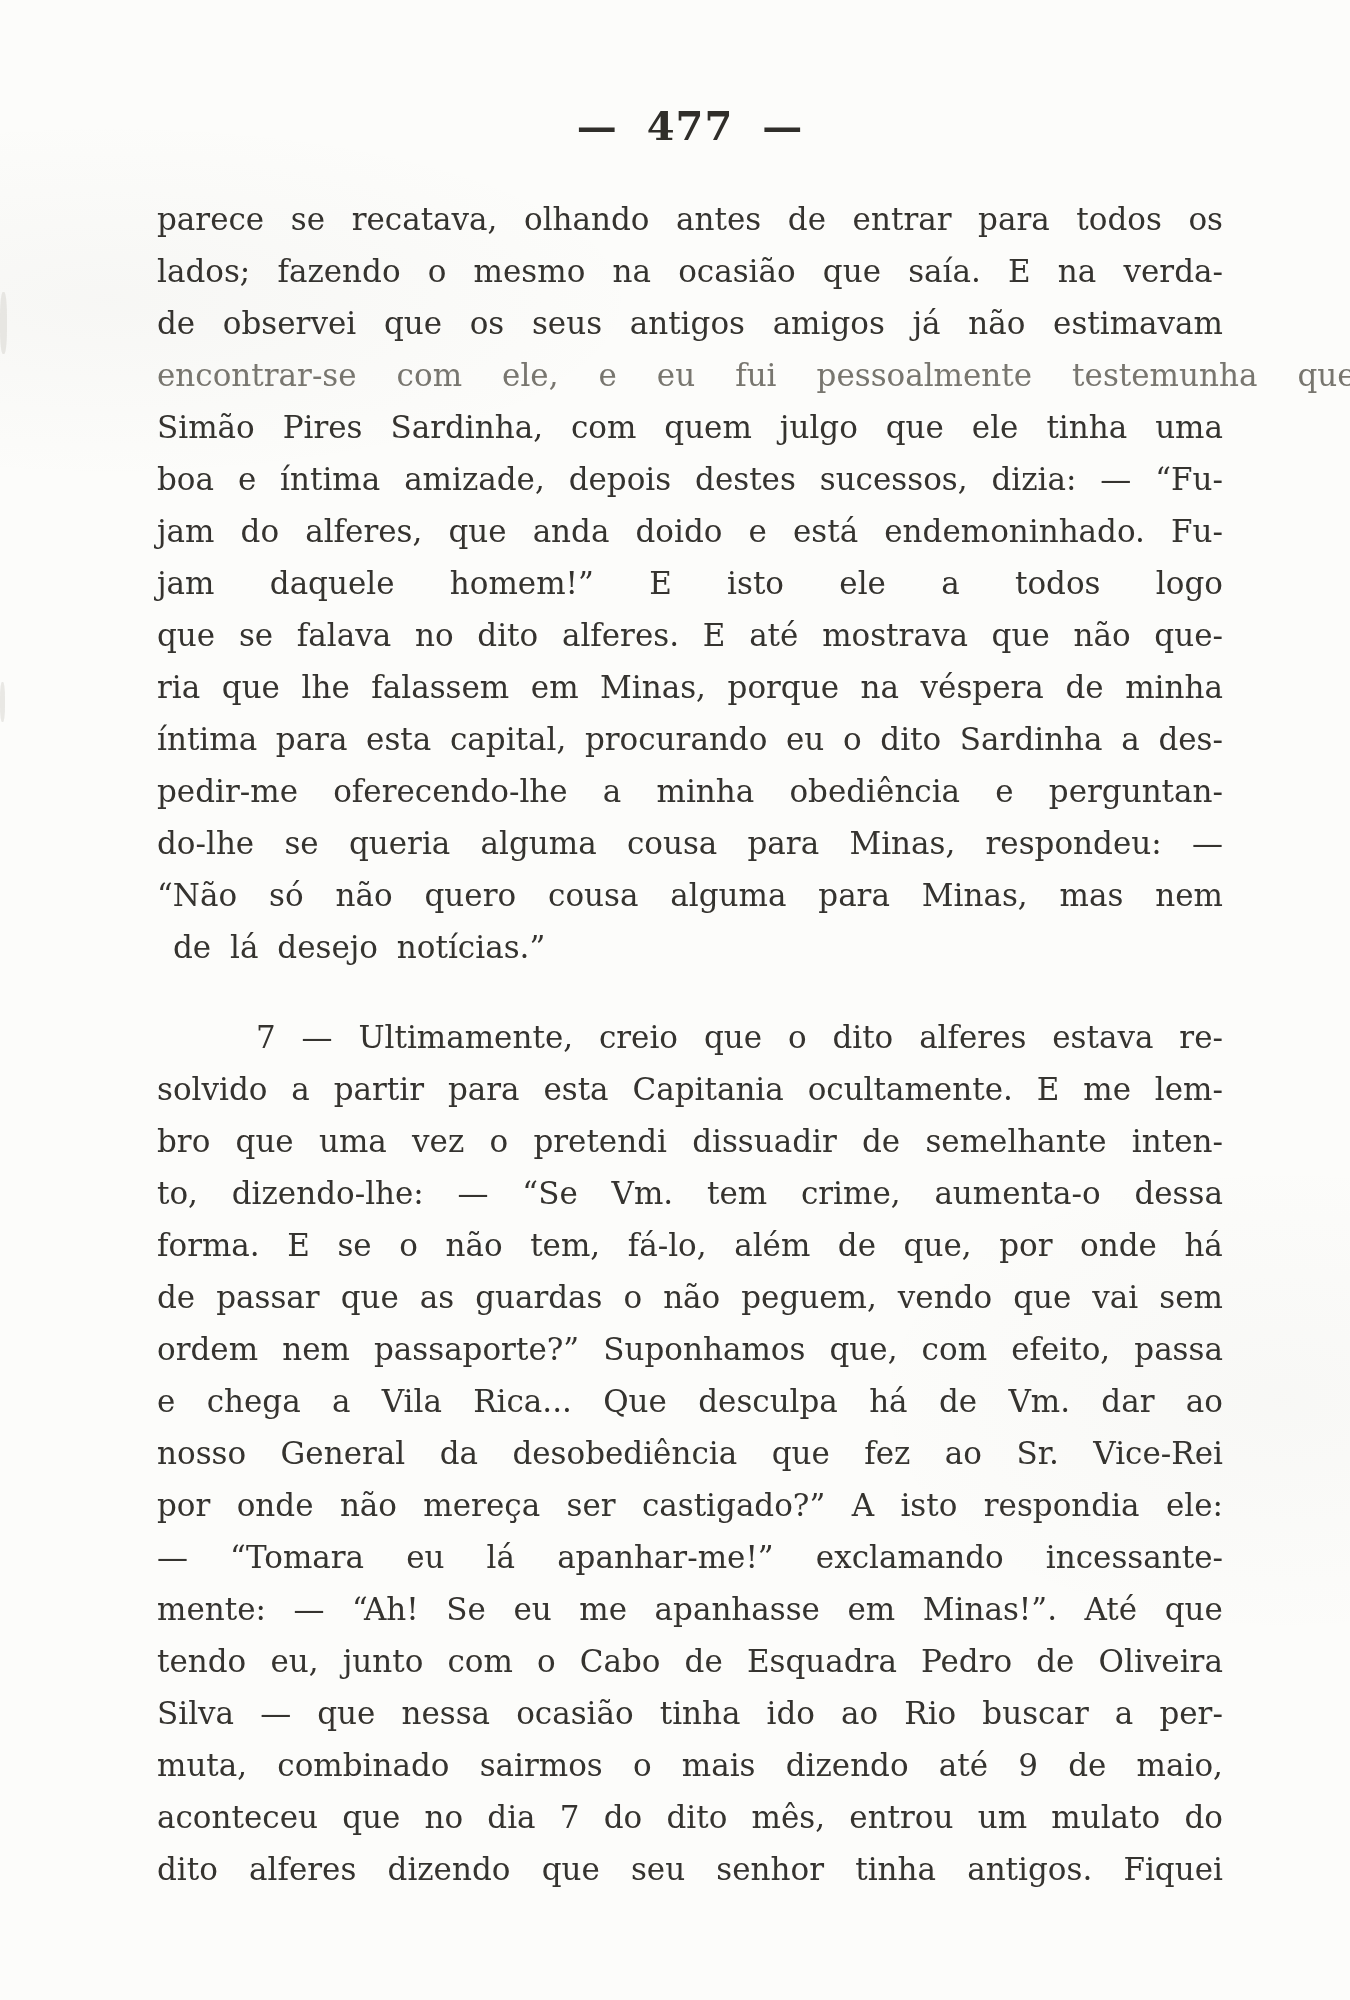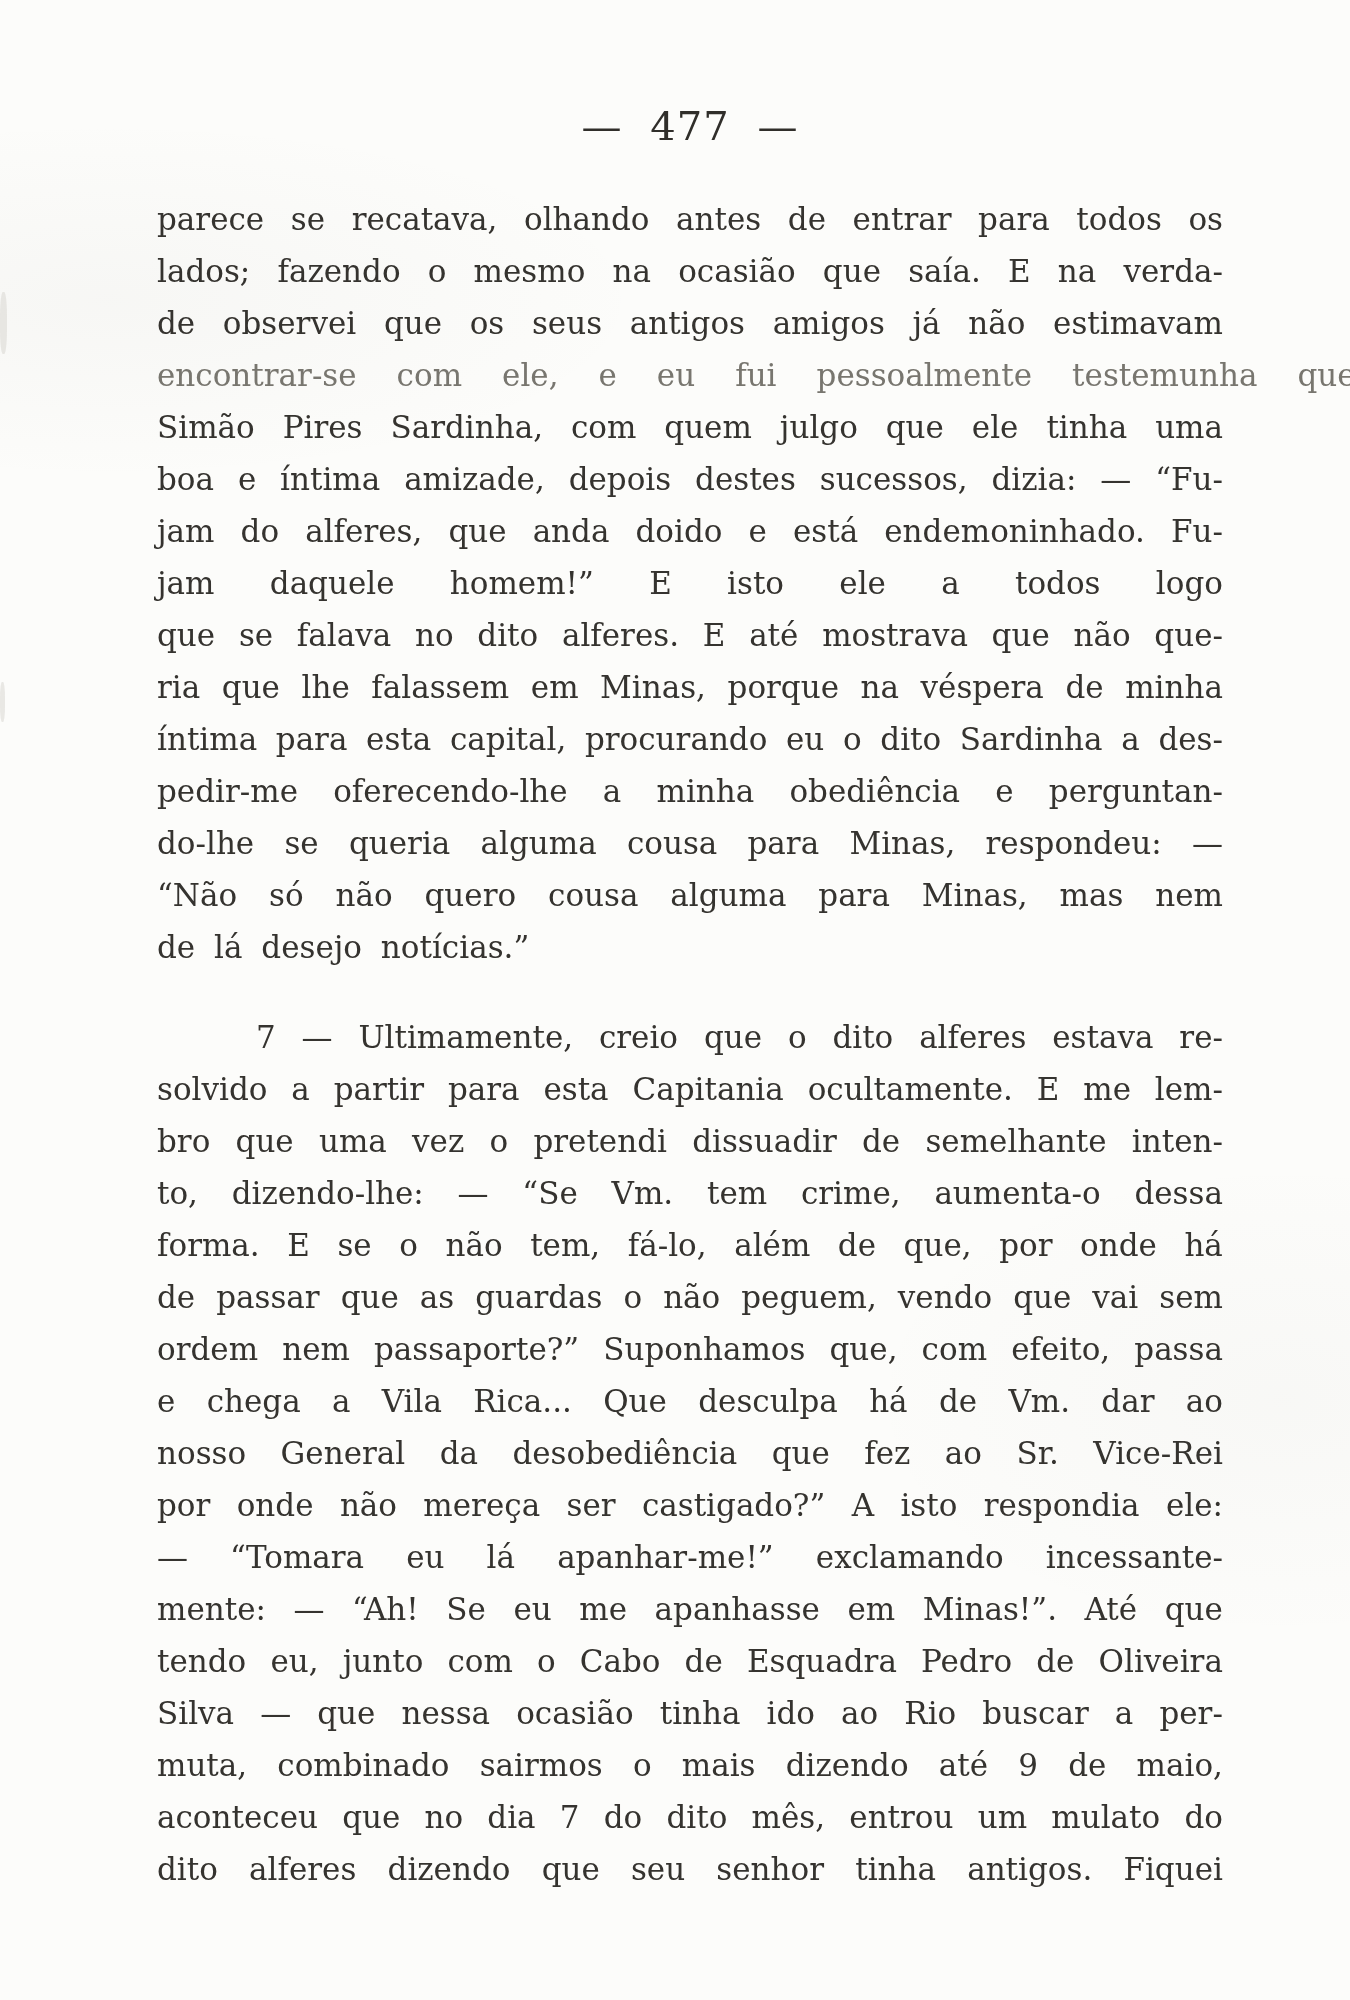--- a/index.html
+++ b/index.html
@@ -30,21 +30,21 @@
   .smudge.s2 { left: 0; top: 682px; width: 5px; height: 40px; }
   .page-number {
     position: absolute;
     top: 100px;
     left: 157px;
     width: 1066px;
     height: 52px;
     line-height: 52px;
     text-align: center;
     font-size: 40px;
-    font-weight: 400;
+    font-weight: 700;
     word-spacing: 14px;
     letter-spacing: 1px;
     color: #302e2a;
   }
   .page-text {
     position: absolute;
     top: 193px;
     left: 157px;
     width: 1066px;
     font-size: 31px;
@@ -54,20 +54,21 @@
   .line {
     height: 52px;
     line-height: 52px;
     display: flex;
     justify-content: space-between;
     white-space: nowrap;
   }
   .line.left {
     display: block;
     word-spacing: 9px;
+    margin-left: 16px;
   }
   .line.indent { padding-left: 99px; }
   .line.faded { color: #78766f; gap: 40px; }
   .line span { display: inline-block; }
 </style>
 </head>
 <body>
 
 <div class="scan-noise"></div>
 <div class="smudge s1"></div>

